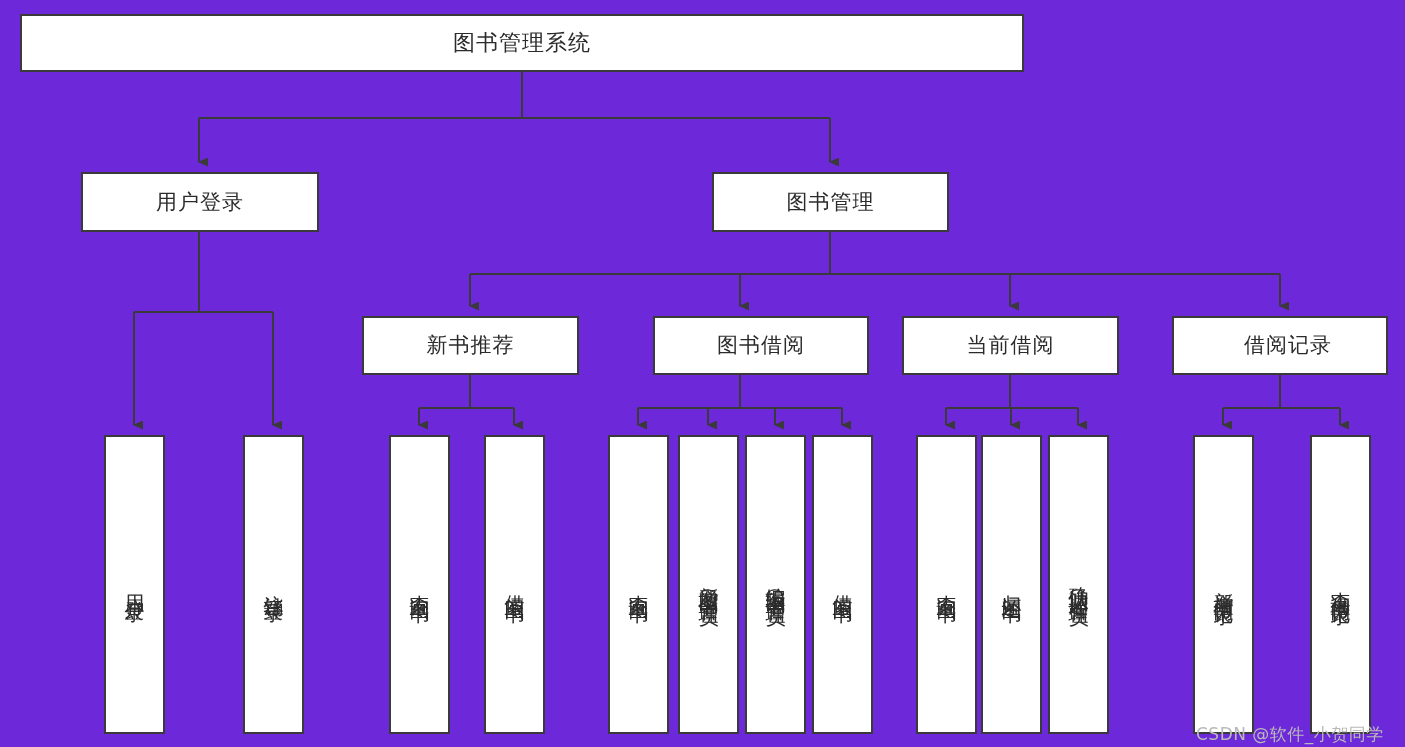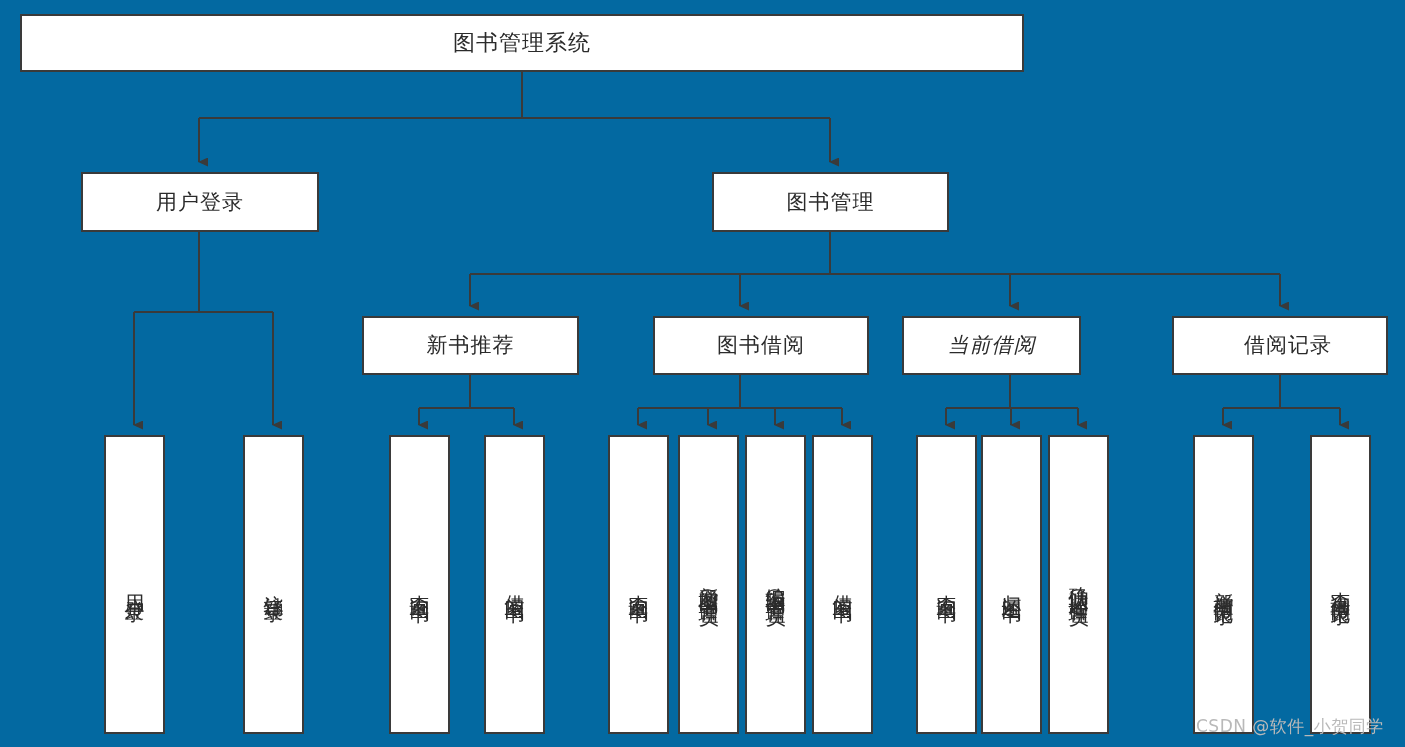--- a/index.html
+++ b/index.html
@@ -7,21 +7,21 @@
     padding: 0;
     background: #ffffff;
   }
   body {
     font-family: "DejaVu Sans", "Liberation Sans", sans-serif;
   }
   #canvas {
     position: relative;
     width: 1405px;
     height: 747px;
-    background: #0369a1;
+    background: #6d28d9;
     overflow: hidden;
   }
   svg#wires {
     position: absolute;
     left: 0;
     top: 0;
     width: 1405px;
     height: 747px;
     pointer-events: none;
   }
@@ -51,20 +51,21 @@
     font-size: 20px;
   }
   .node.root .lbl { font-size: 22px; }
   .watermark {
     position: absolute;
     color: #b9b9b9;
     font-size: 17px;
     letter-spacing: 0.5px;
     white-space: nowrap;
     user-select: none;
+    margin-top: 8px;
   }
 </style>
 </head>
 <body>
 
 <div id="canvas">
 
   <svg id="wires" viewBox="0 0 1405 747" xmlns="http://www.w3.org/2000/svg">
     <defs>
       <marker id="arrowhead" markerWidth="9" markerHeight="10" refX="4.5" refY="9" orient="auto" markerUnits="userSpaceOnUse">
@@ -125,21 +126,21 @@
   <div class="node" style="left: 712px; top: 172px; width: 237px; height: 60px;">
     <span class="lbl">图书管理</span>
   </div>
 
   <div class="node" style="left: 362px; top: 316px; width: 217px; height: 59px;">
     <span class="lbl">新书推荐</span>
   </div>
   <div class="node" style="left: 632px; top: 316px; width: 216px; height: 59px; margin-left: 21px;">
     <span class="lbl">图书借阅</span>
   </div>
-  <div class="node" style="left: 902px; top: 316px; width: 179px; height: 59px; font-style: italic;">
+  <div class="node" style="left: 902px; top: 316px; width: 217px; height: 59px;">
     <span class="lbl">当前借阅</span>
   </div>
   <div class="node" style="left: 1172px; top: 316px; width: 216px; height: 59px; padding-left: 16px;">
     <span class="lbl">借阅记录</span>
   </div>
 
   <div class="node vertical" style="left: 104px; top: 435px; width: 61px; height: 299px;">
     <span class="lbl">用户登录</span>
   </div>
   <div class="node vertical" style="left: 243px; top: 435px; width: 61px; height: 299px;">

